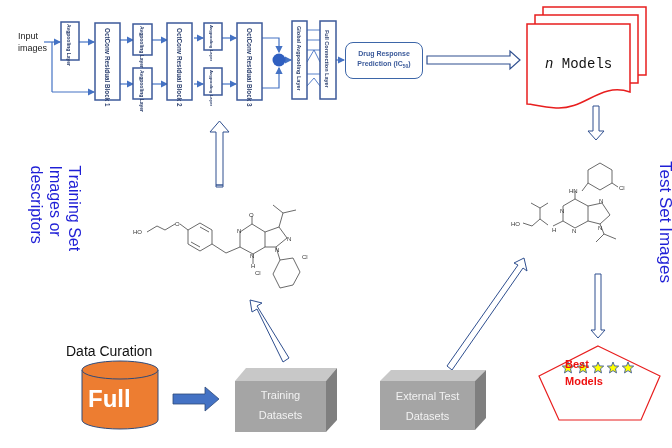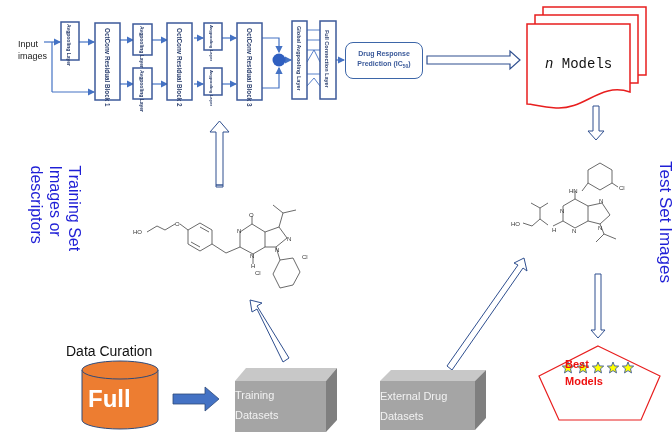--- a/index.html
+++ b/index.html
@@ -1,37 +1,37 @@
 <!DOCTYPE html>
 <html><head>
 <meta charset="utf-8">
 <style>
   html, body { margin: 0; padding: 0; background: #ffffff; }
   body { width: 672px; height: 448px; position: relative; overflow: hidden;
          font-family: "Liberation Sans", sans-serif; }
   svg { position: absolute; left: 0; top: 0; }
   .vtext { font-family: "Liberation Sans", sans-serif; }
   .lbl { position: absolute; font-family: "Liberation Sans", sans-serif; }
-  #input-label { left: 18px; top: 30px; font-size: 9px; line-height: 12px; color: #222; width: 40px; margin-top: 8px; }
+  #input-label { left: 18px; top: 30px; font-size: 9px; line-height: 12px; color: #222; width: 40px; }
   #drug-box { position: absolute; left: 345px; top: 42px; width: 76px; height: 35px;
               border: 1.5px solid #3d66a8; border-radius: 8px; background: #fff;
               display: flex; flex-direction: column; align-items: center; justify-content: center;
               font-size: 7px; color: #3b5a9a; font-weight: bold; text-align: center; line-height: 10px; }
   #drug-box sub { font-size: 5px; }
   #nmodels-label { left: 545px; top: 56px; font-size: 14px; color: #111; font-family: Liberation Mono, monospace; }
   #nmodels-label i { font-style: italic; }
   #test-set-label { position: absolute; left: 590px; top: 212px; width: 150px; text-align: center;
                     transform: rotate(90deg); transform-origin: center center;
                     font-size: 17px; color: #1f1fd6; white-space: nowrap; }
   #train-set-label { position: absolute; left: 20px; top: 212px; width: 150px;
                      transform: translate(-40px,0) rotate(90deg); transform-origin: center center;
                      font-size: 16px; color: #1f1fd6; line-height: 19px; text-align: left; }
   #data-curation { left: 66px; top: 343px; font-size: 14px; color: #111; }
   #data-word { left: 88px; top: 385px; font-size: 24px; font-weight: bold; color: #fff; }
-  .box-text { position: absolute; text-align: left; color: #f2f2f2; font-size: 11px; line-height: 20px; }
+  .box-text { position: absolute; text-align: center; color: #f2f2f2; font-size: 11px; line-height: 20px; }
   #best-models { left: 565px; top: 356px; width: 66px; text-align: left; font-size: 11px;
                  font-weight: bold; color: #ee1111; line-height: 17px; }
 </style>
 </head>
 <body>
 
 <svg width="672" height="448" viewBox="0 0 672 448">
   <defs>
     <marker id="ah" markerWidth="6" markerHeight="6" refX="5" refY="3" orient="auto">
       <path d="M0,0 L6,3 L0,6 z" fill="#4472c4"></path>
@@ -215,20 +215,20 @@
 </div>
 
 <div id="data-curation" class="lbl">Data Curation</div>
 <div id="data-word" class="lbl">Full</div>
 
 <div class="box-text" style="left:235px; top:385px; width:91px;">
   <div>Training</div>
   <div>Datasets</div>
 </div>
 <div class="box-text" style="left:380px; top:386px; width:95px;">
-  <div>External Drug</div>
+  <div>External Test</div>
   <div>Datasets</div>
 </div>
 
 <div id="best-models" class="lbl">
   <div>Best</div>
   <div>Models</div>
 </div>
 
 </body></html>

